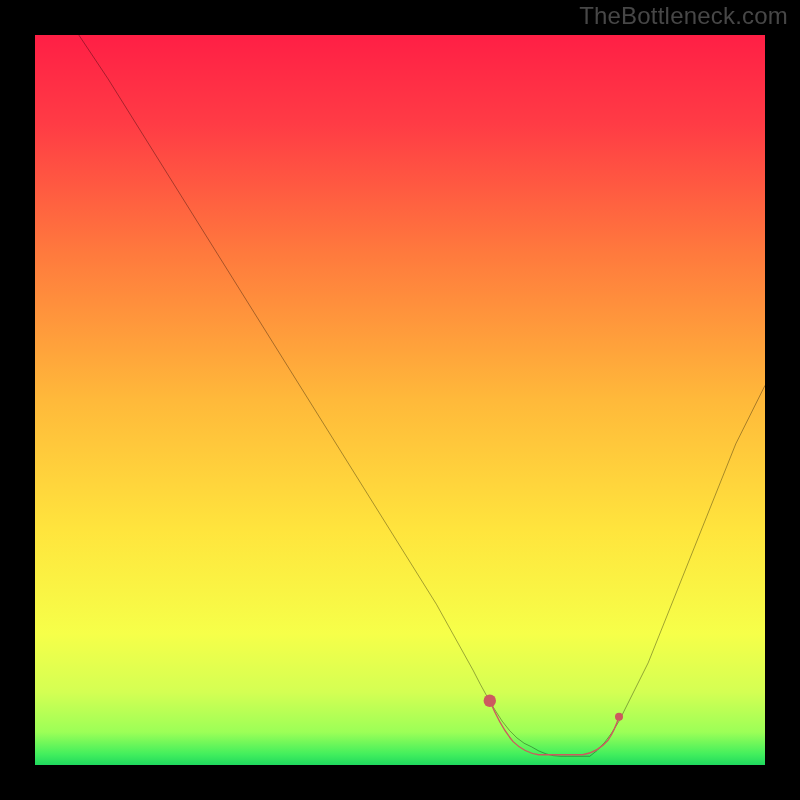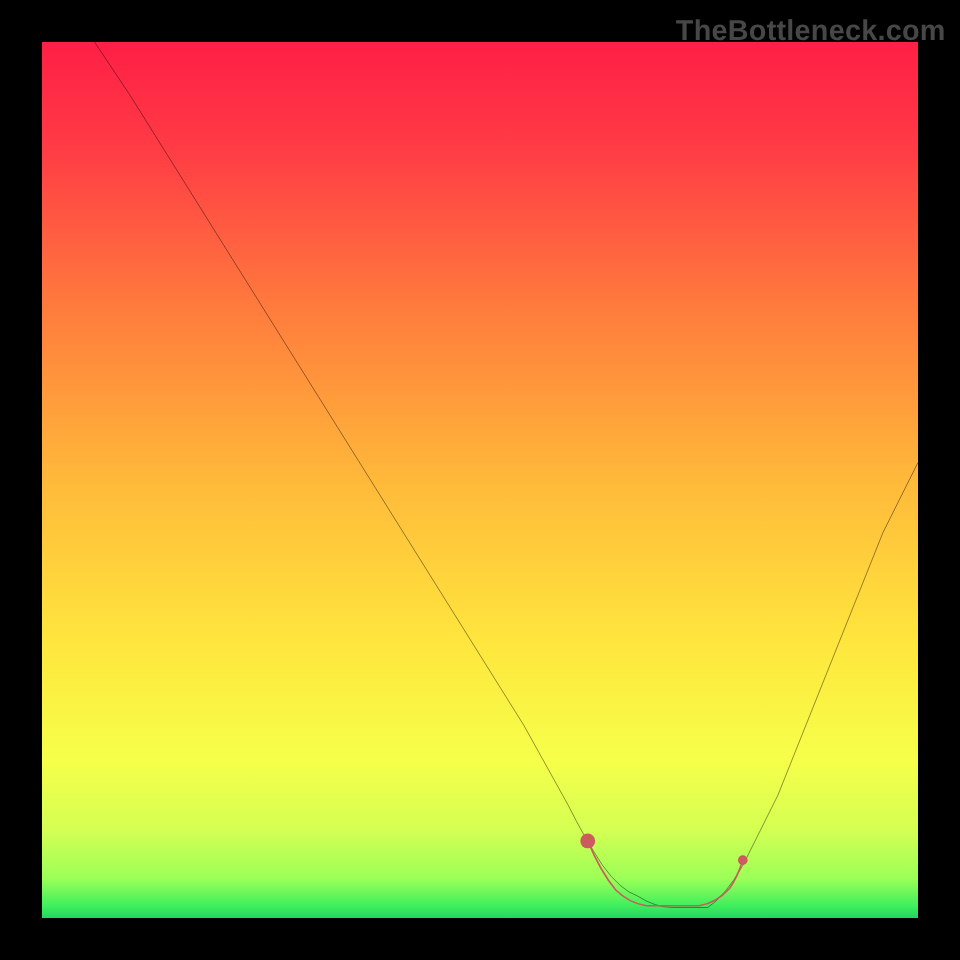--- a/index.html
+++ b/index.html
@@ -21,25 +21,25 @@
   }
   .gradient {
     position: absolute;
     left: 0;
     top: 0;
     width: 100%;
     height: 100%;
   }
   .watermark {
     position: absolute;
-    top: 12px;
+    top: 2px;
     right: 12px;
     color: #474747;
     font-size: 24px;
-    font-weight: 700;
+    font-weight: 400;
     letter-spacing: 0.2px;
     z-index: 30;
   }
   svg.curve {
     position: absolute;
     left: 0;
     top: 0;
     width: 100%;
     height: 100%;
     z-index: 20;

